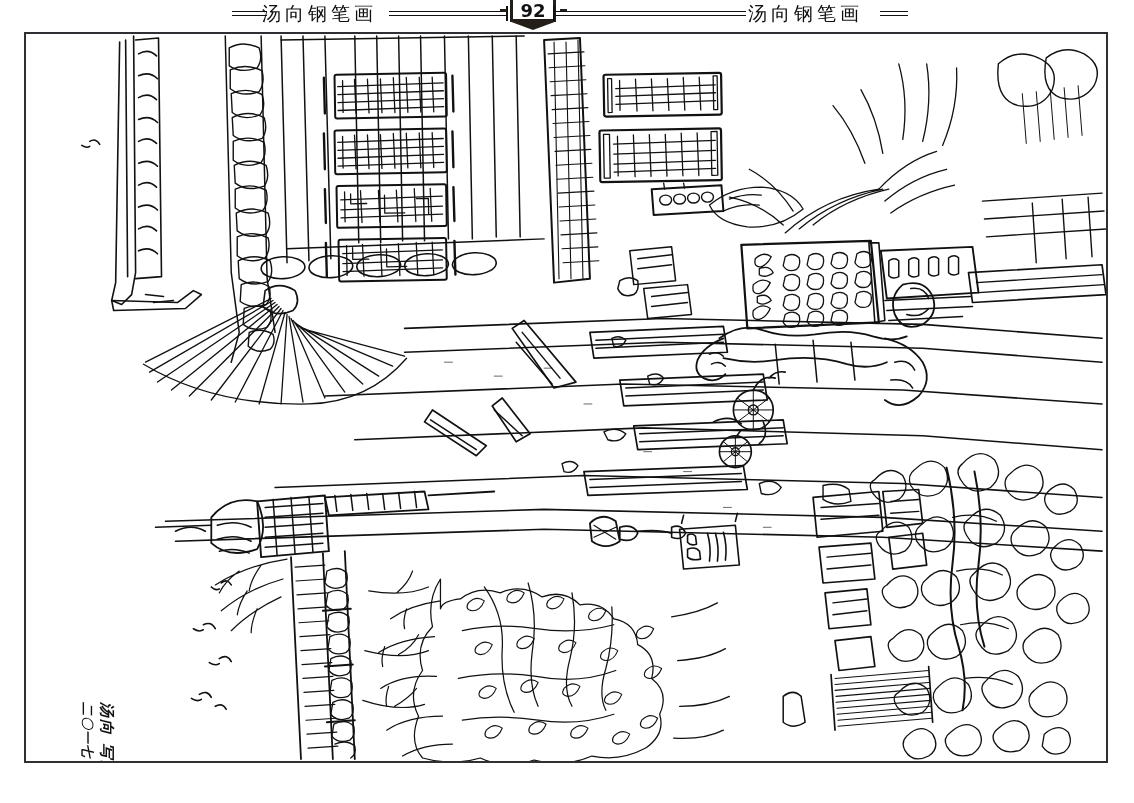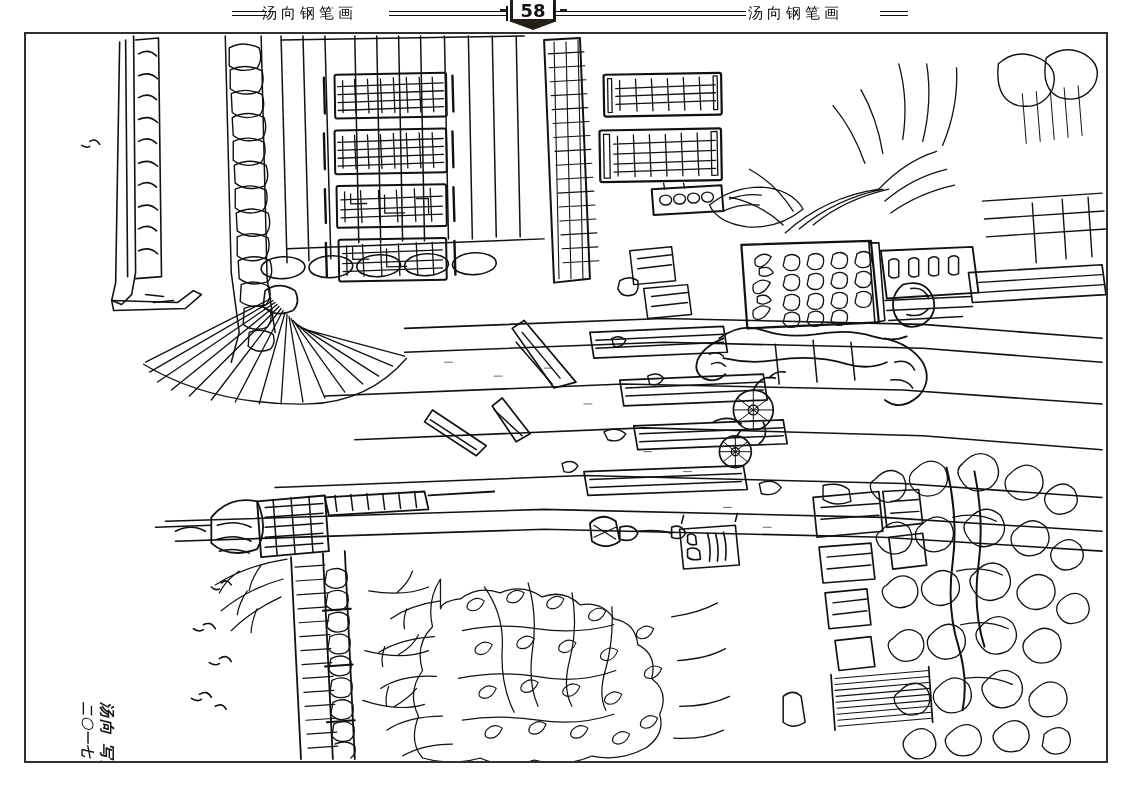--- a/index.html
+++ b/index.html
@@ -19,21 +19,21 @@
   .runhead {
     position: absolute;
     left: 0; top: 0;
     width: 1134px;
     height: 32px;
   }
   .rh-title {
     position: absolute;
     top: 2px;
     font-family: "DejaVu Sans", sans-serif;
-    font-size: 15px;
+    font-size: 19px;
     letter-spacing: 4px;
     color: #0d0d0d;
     white-space: nowrap;
     line-height: 22px;
     font-weight: 500;
   }
   .rh-title.left  { left: 262px; }
   .rh-title.right { left: 748px; }
 
   
@@ -178,21 +178,21 @@
 
   <div class="rule r1"></div>
   <div class="rh-title left">汤向钢笔画</div>
   <div class="rule r2"></div>
   <div class="rule-cap c1"></div>
 
   <div class="pb-dash l"></div>
   <div class="page-banner">
     <div class="pb-tail"></div>
     <div class="pb-body"></div>
-    <div class="pb-num">58</div>
+    <div class="pb-num">92</div>
   </div>
   <div class="pb-dash r"></div>
 
   <div class="rule-cap c2"></div>
   <div class="rule r3"></div>
   <div class="rh-title right">汤向钢笔画</div>
   <div class="rule r4"></div>
 </div>
 
 <div class="plate">

